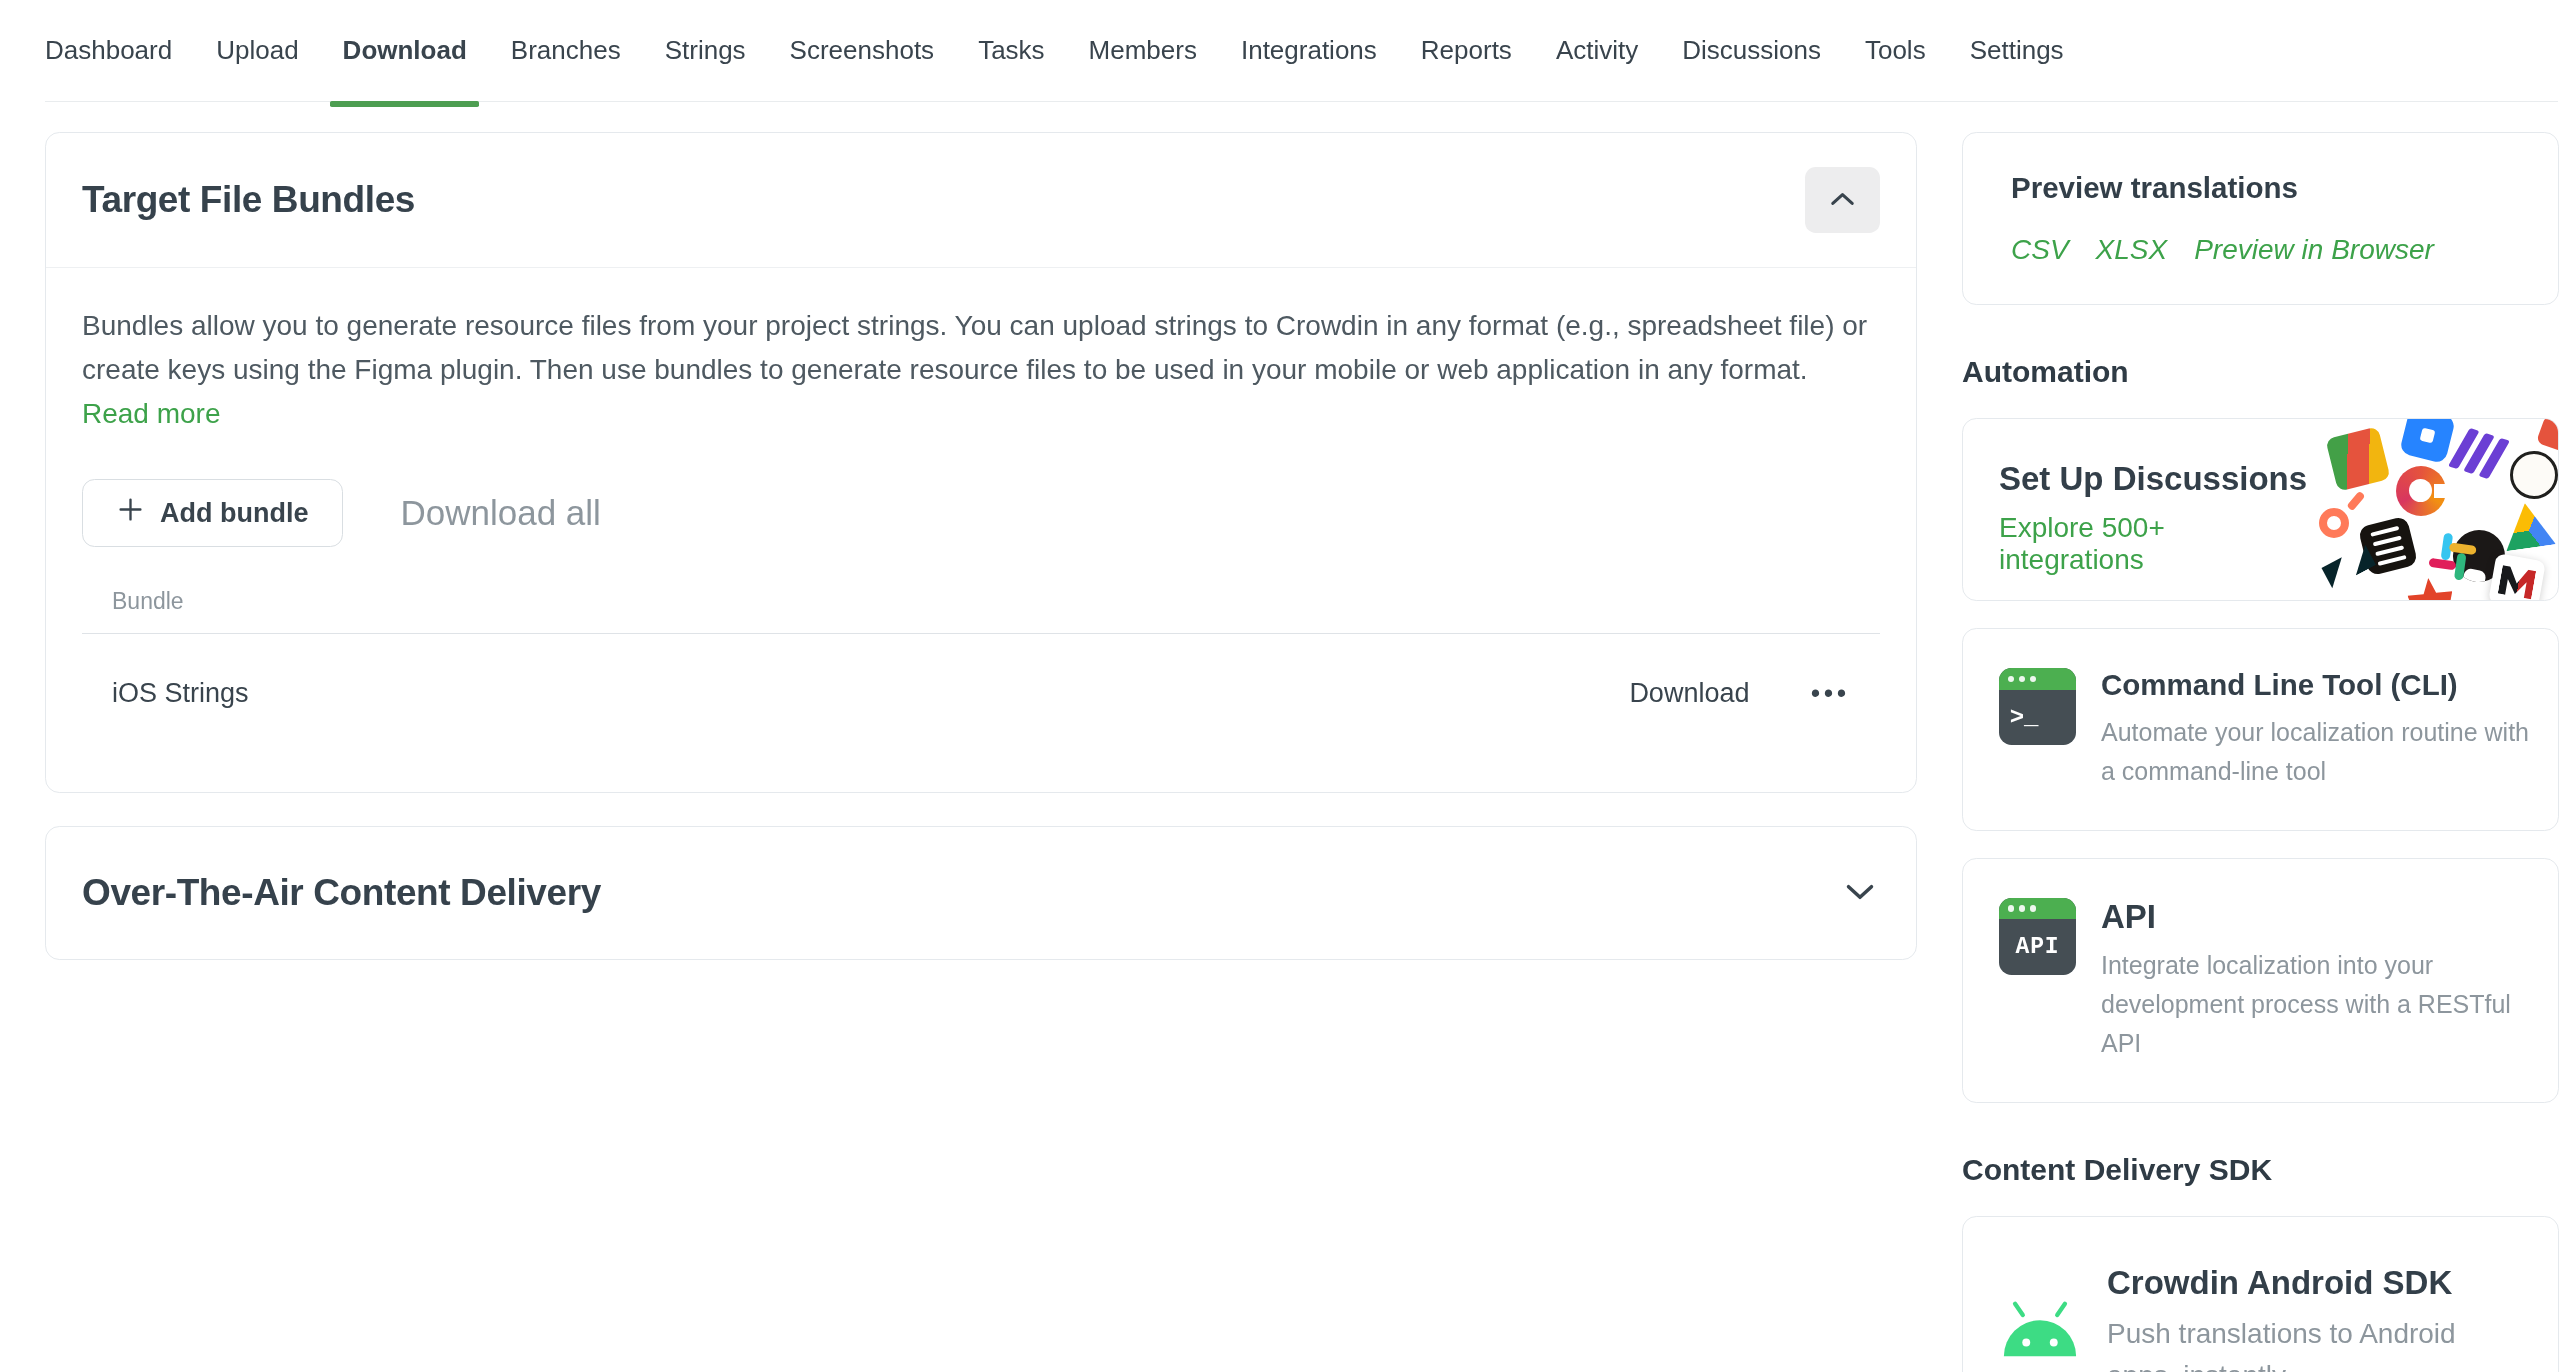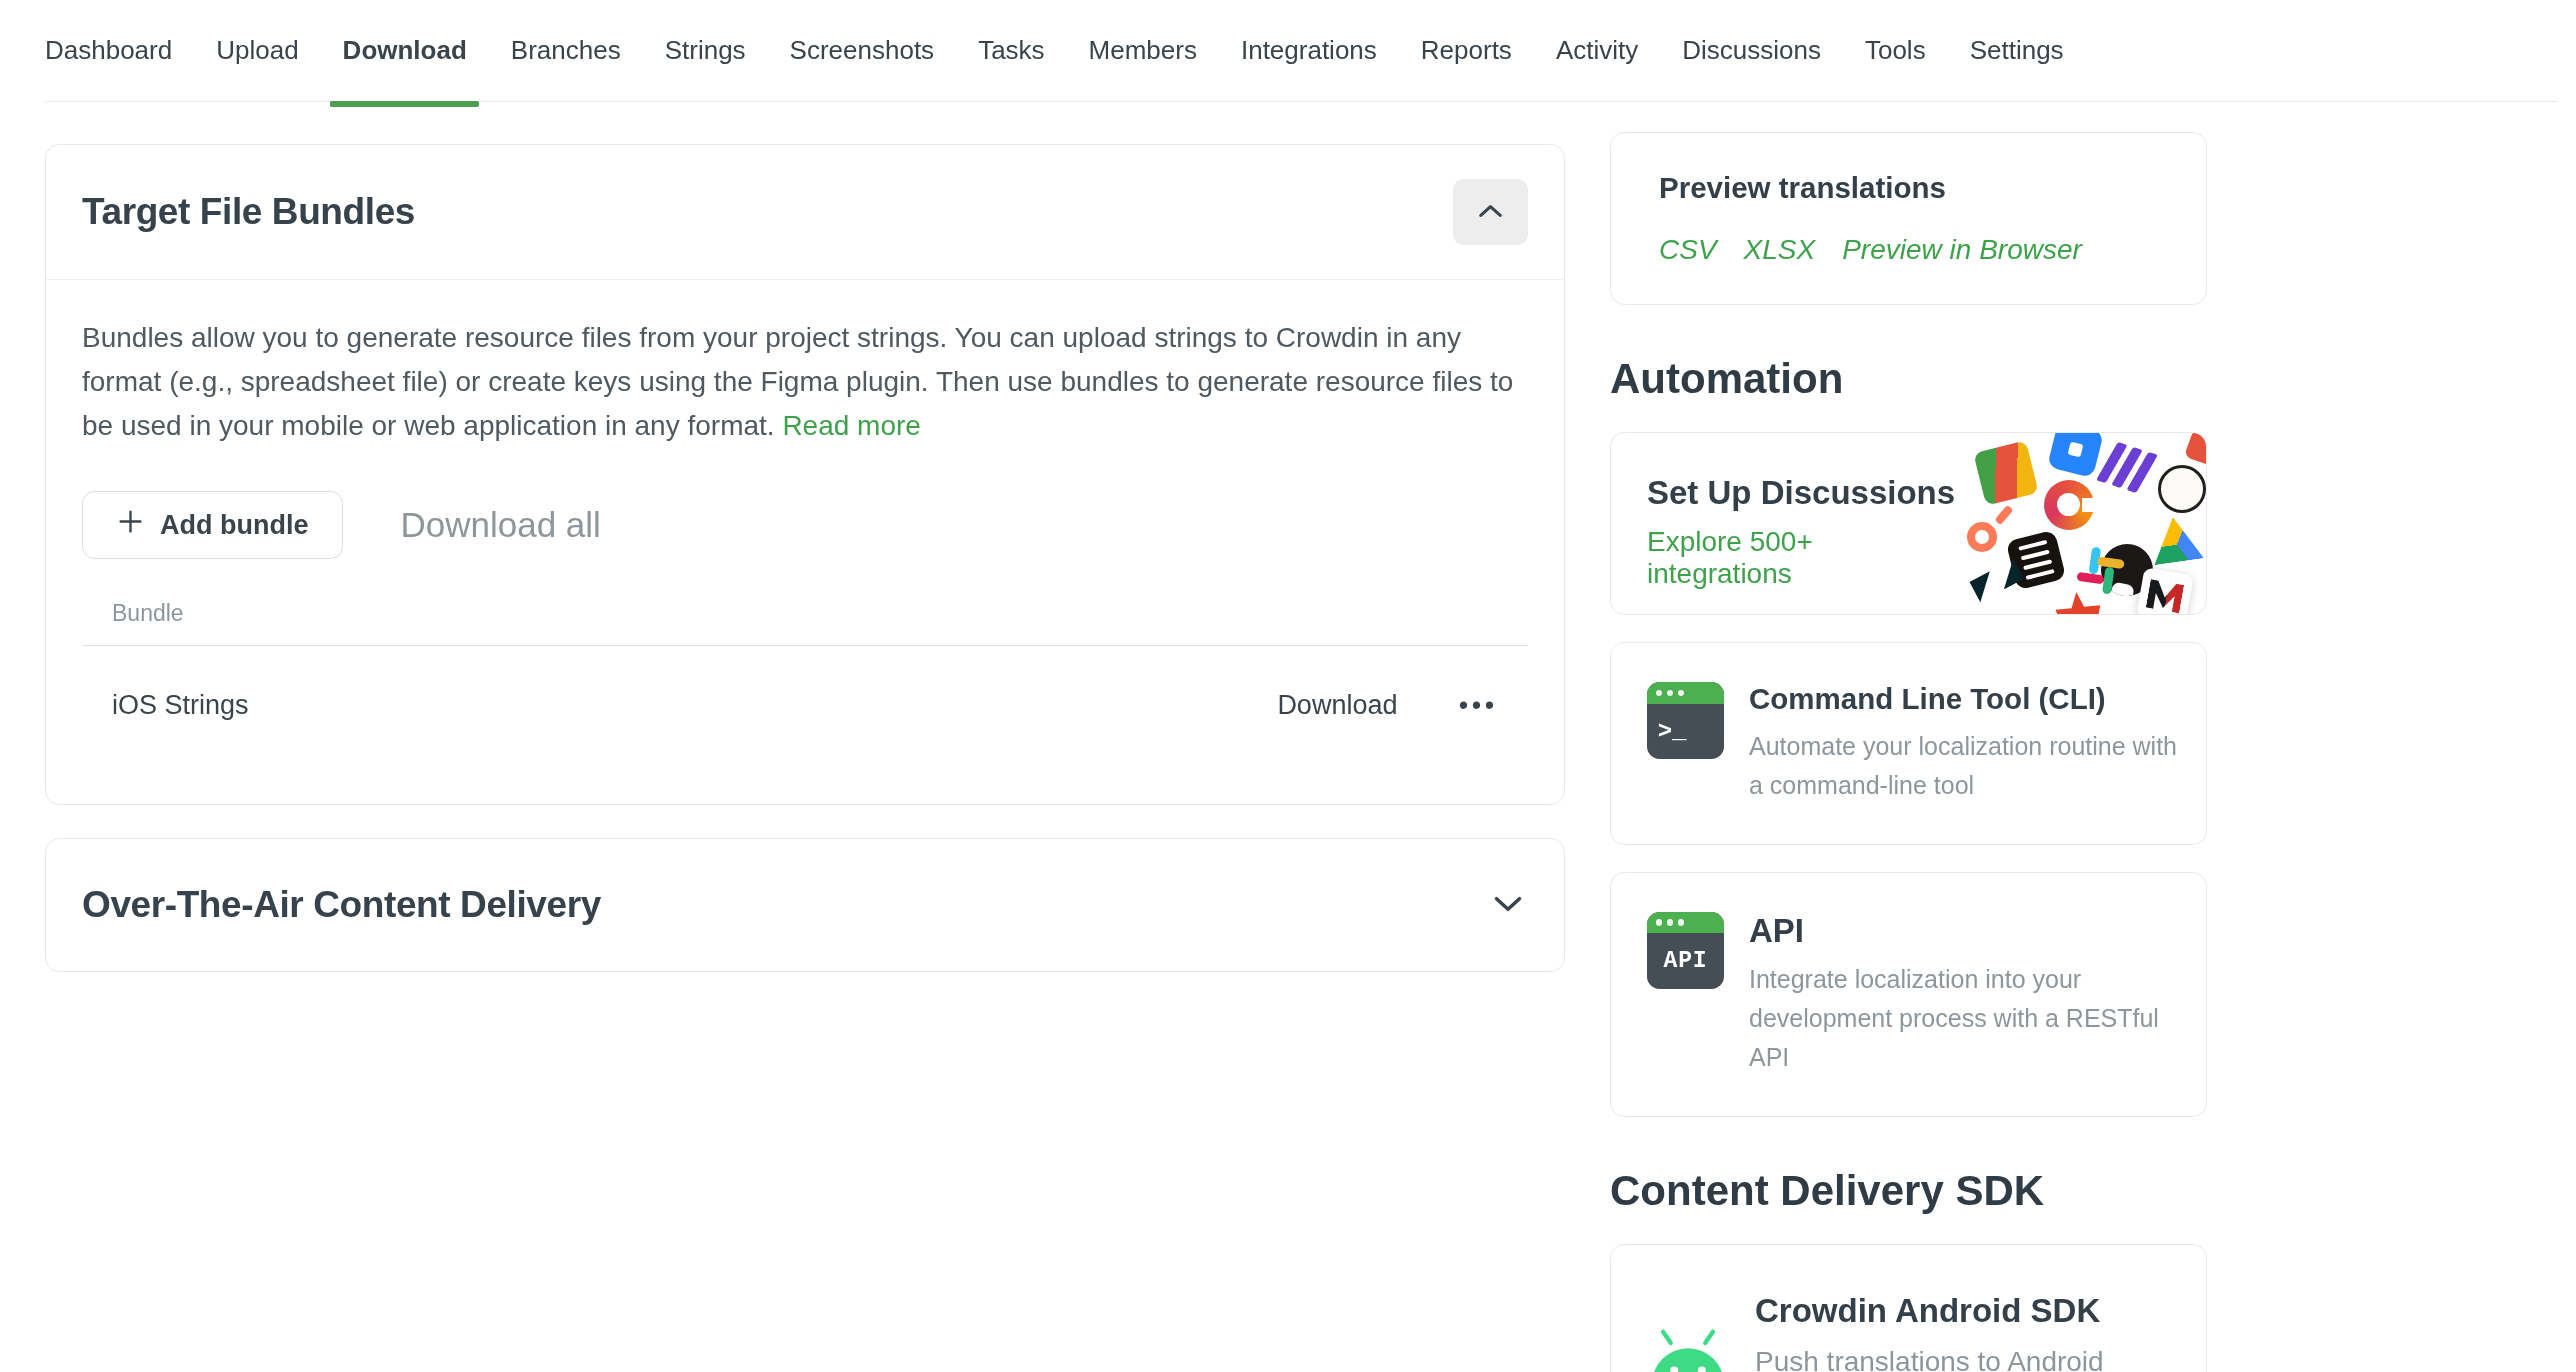--- a/index.html
+++ b/index.html
@@ -11,21 +11,21 @@
   .nav { display:flex; align-items:center; gap:44px; height:102px;
          margin:0 18px 0 45px; border-bottom:1.8px solid #e9ecee; }
   .tab { position:relative; font-size:26px; color:#39444d; cursor:pointer;
          height:109px; display:flex; align-items:center; white-space:nowrap; }
   .tab.active { font-weight:700; }
   .tab.active::after { content:""; position:absolute; left:-12.5px; right:-12.5px; bottom:-1.8px;
          height:6.3px; background:var(--underline,#4d9e51); border-radius:1.8px; }
 
   
   .page { display:flex; align-items:flex-start; margin:30px 18px 0 45px; }
-  .main { width:1520px; flex:none;margin-top:12px; }
+  .main { width:1872px; flex:none; }
   .sidebar { width:597px; margin-left:45px; flex:none; }
   .card { background:#fff; border:1.8px solid #e5e9ed; border-radius:14.3px; }
 
   
   .card-header { display:flex; align-items:center; justify-content:space-between;
                  padding:34px 36px; }
   .hdr-line { border-bottom:1.8px solid #eef0f2; }
   .card-title { font-size:37px; font-weight:700; color:#36424c; letter-spacing:-0.4px; }
   .collapse-btn { width:75px; height:66px; border:none; border-radius:10.7px; background:#ededee;
                   display:flex; align-items:center; justify-content:center; cursor:pointer; }
@@ -49,21 +49,21 @@
   
   .card-ota { margin-top:33px; }
   .ota-header { display:flex; align-items:center; justify-content:space-between;
                 padding:45px 41px 45px 36px; cursor:pointer; }
 
   
   .preview { padding:38px 48px; }
   .preview-title { font-size:29.5px; font-weight:700; color:#333f49; }
   .preview-links { display:flex; gap:27px; margin-top:29px; }
   .side-link { color:var(--green,#3da24a); font-size:28px; cursor:pointer; white-space:nowrap;font-style:italic; }
-  .side-heading { font-size:42px; font-weight:700; color:#2f3b45; margin:50px 0 29px; }
+  .side-heading { font-size:30px; font-weight:700; color:#2f3b45; margin:50px 0 29px; }
 
   .int-card { position:relative; overflow:hidden; height:183px; padding:41px 250px 0 36px; cursor:pointer; }
   .int-title { font-size:33px; font-weight:700; color:#333f49; }
   .int-link { margin-top:14px; font-size:28px; color:var(--green,#3da24a); cursor:pointer; }
   .int-icons { position:absolute; top:0; right:0; width:243px; height:100%; }
   .ii { position:absolute; }
   .ii-cube { left:16px; top:12.5px; width:54px; height:54px; border-radius:9px; transform:rotate(-14deg);
              background:linear-gradient(105deg,#43a047 34%,#e5533d 34% 67%,#f2b50f 67%); }
   .ii-jira { left:89px; top:-7.2px; width:47px; height:47px; border-radius:10.7px; transform:rotate(14deg);
              background:#2684ff; display:flex; align-items:center; justify-content:center; }

